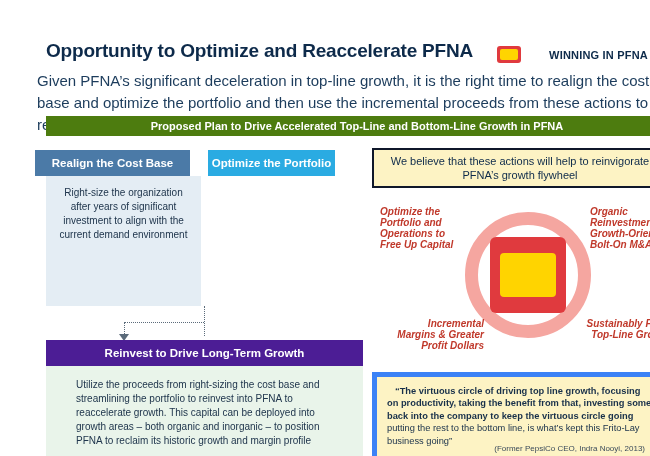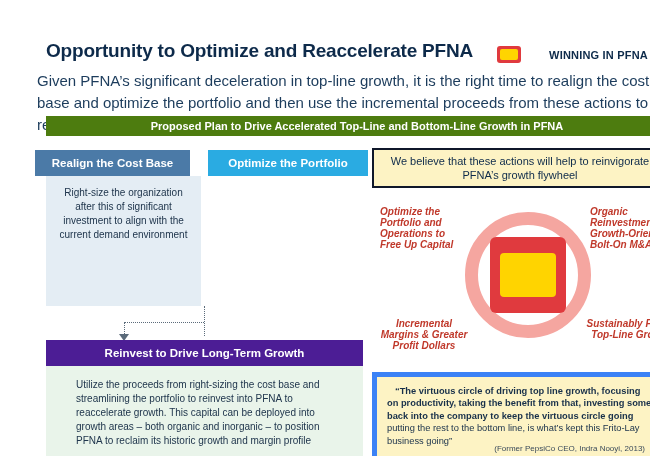--- a/index.html
+++ b/index.html
@@ -56,21 +56,21 @@
   }
   .card-body {
     position: absolute; font-size: 10px; line-height: 14px;
     color: #20364d; text-align: center; padding: 10px 12px;
   }
 
   #realign-head { left: 3px; top: 118px; width: 155px; background: #4b7aa7; }
   #realign-body { left: 14px; top: 144px; width: 155px; height: 130px;
                   background: #e4edf4; }
 
-  #optimize-head { left: 176px; top: 118px; width: 160px; background: #2aabe2; }
+  #optimize-head { left: 176px; top: 118px; width: 127px; background: #2aabe2; }
   #optimize-body { left: 176px; top: 144px; width: 155px; height: 130px;
                    background: #e2f3fb; }
 
   #reinvest-head { left: 14px; top: 308px; width: 317px; background: #4c1d95; }
   #reinvest-body { left: 14px; top: 334px; width: 317px; height: 108px;
                    background: #e9f4ea; text-align: left; padding: 12px 30px; }
 
   
   .arrow-v {
     position: absolute; left: 172px; top: 274px;
@@ -117,21 +117,21 @@
   .wheel-logo:after {
     content: ""; position: absolute; left: 10px; top: 16px;
     width: 56px; height: 44px; background: #ffd400; border-radius: 4px;
   }
   .wlabel {
     position: absolute; font-size: 10px; font-weight: bold;
     font-style: italic; color: #c0392b; line-height: 11px;
   }
   #wl-tl { left: 0px;   top: 6px;   width: 86px; text-align: left; }
   #wl-tr { left: 210px; top: 6px;   width: 86px; text-align: left; }
-  #wl-bl { left: 0px;   top: 118px; width: 88px; text-align: center; }
+  #wl-bl { left: 16px;   top: 118px; width: 88px; text-align: right; }
   #wl-br { left: 206px; top: 118px; width: 90px; text-align: center; }
 
   .quote-box {
     position: absolute; left: 340px; top: 340px; width: 296px; height: 102px;
     background: #fdf3c4; border: 5px solid #3b82f6;
     padding: 8px 10px; font-size: 9.3px; line-height: 12.4px;
     color: #18304a;
   }
   .quote-box b { font-weight: bold; }
   .quote-attr {
@@ -149,21 +149,21 @@
   <div class="brand">
     <span class="brand-mark"></span>
     <span class="brand-text">WINNING IN PFNA</span>
   </div>
 
   <div class="subtitle">Given PFNA’s significant deceleration in top-line growth, it is the right time to realign the cost base and optimize the portfolio and then use the incremental proceeds from these actions to reinvest to drive long-term growth</div>
 
   <div class="banner">Proposed Plan to Drive Accelerated Top-Line and Bottom-Line Growth in PFNA</div>
 
   <div class="card-head" id="realign-head">Realign the Cost Base</div>
-  <div class="card-body" id="realign-body">Right-size the organization after this of significant investment to align with the current demand environment</div>
+  <div class="card-body" id="realign-body">Right-size the organization after years of significant investment to align with the current demand environment</div>
 
   <div class="card-head" id="optimize-head">Optimize the Portfolio</div>
 
   <div class="arrow-v"></div>
   <div class="arrow-h"></div>
   <div class="arrow-down"></div>
   <div class="arrow-head"></div>
 
   <div class="card-head" id="reinvest-head">Reinvest to Drive Long-Term Growth</div>
   <div class="card-body" id="reinvest-body">Utilize the proceeds from right-sizing the cost base and streamlining the portfolio to reinvest into PFNA to reaccelerate growth. This capital can be deployed into growth areas – both organic and inorganic – to position PFNA to reclaim its historic growth and margin profile</div>

